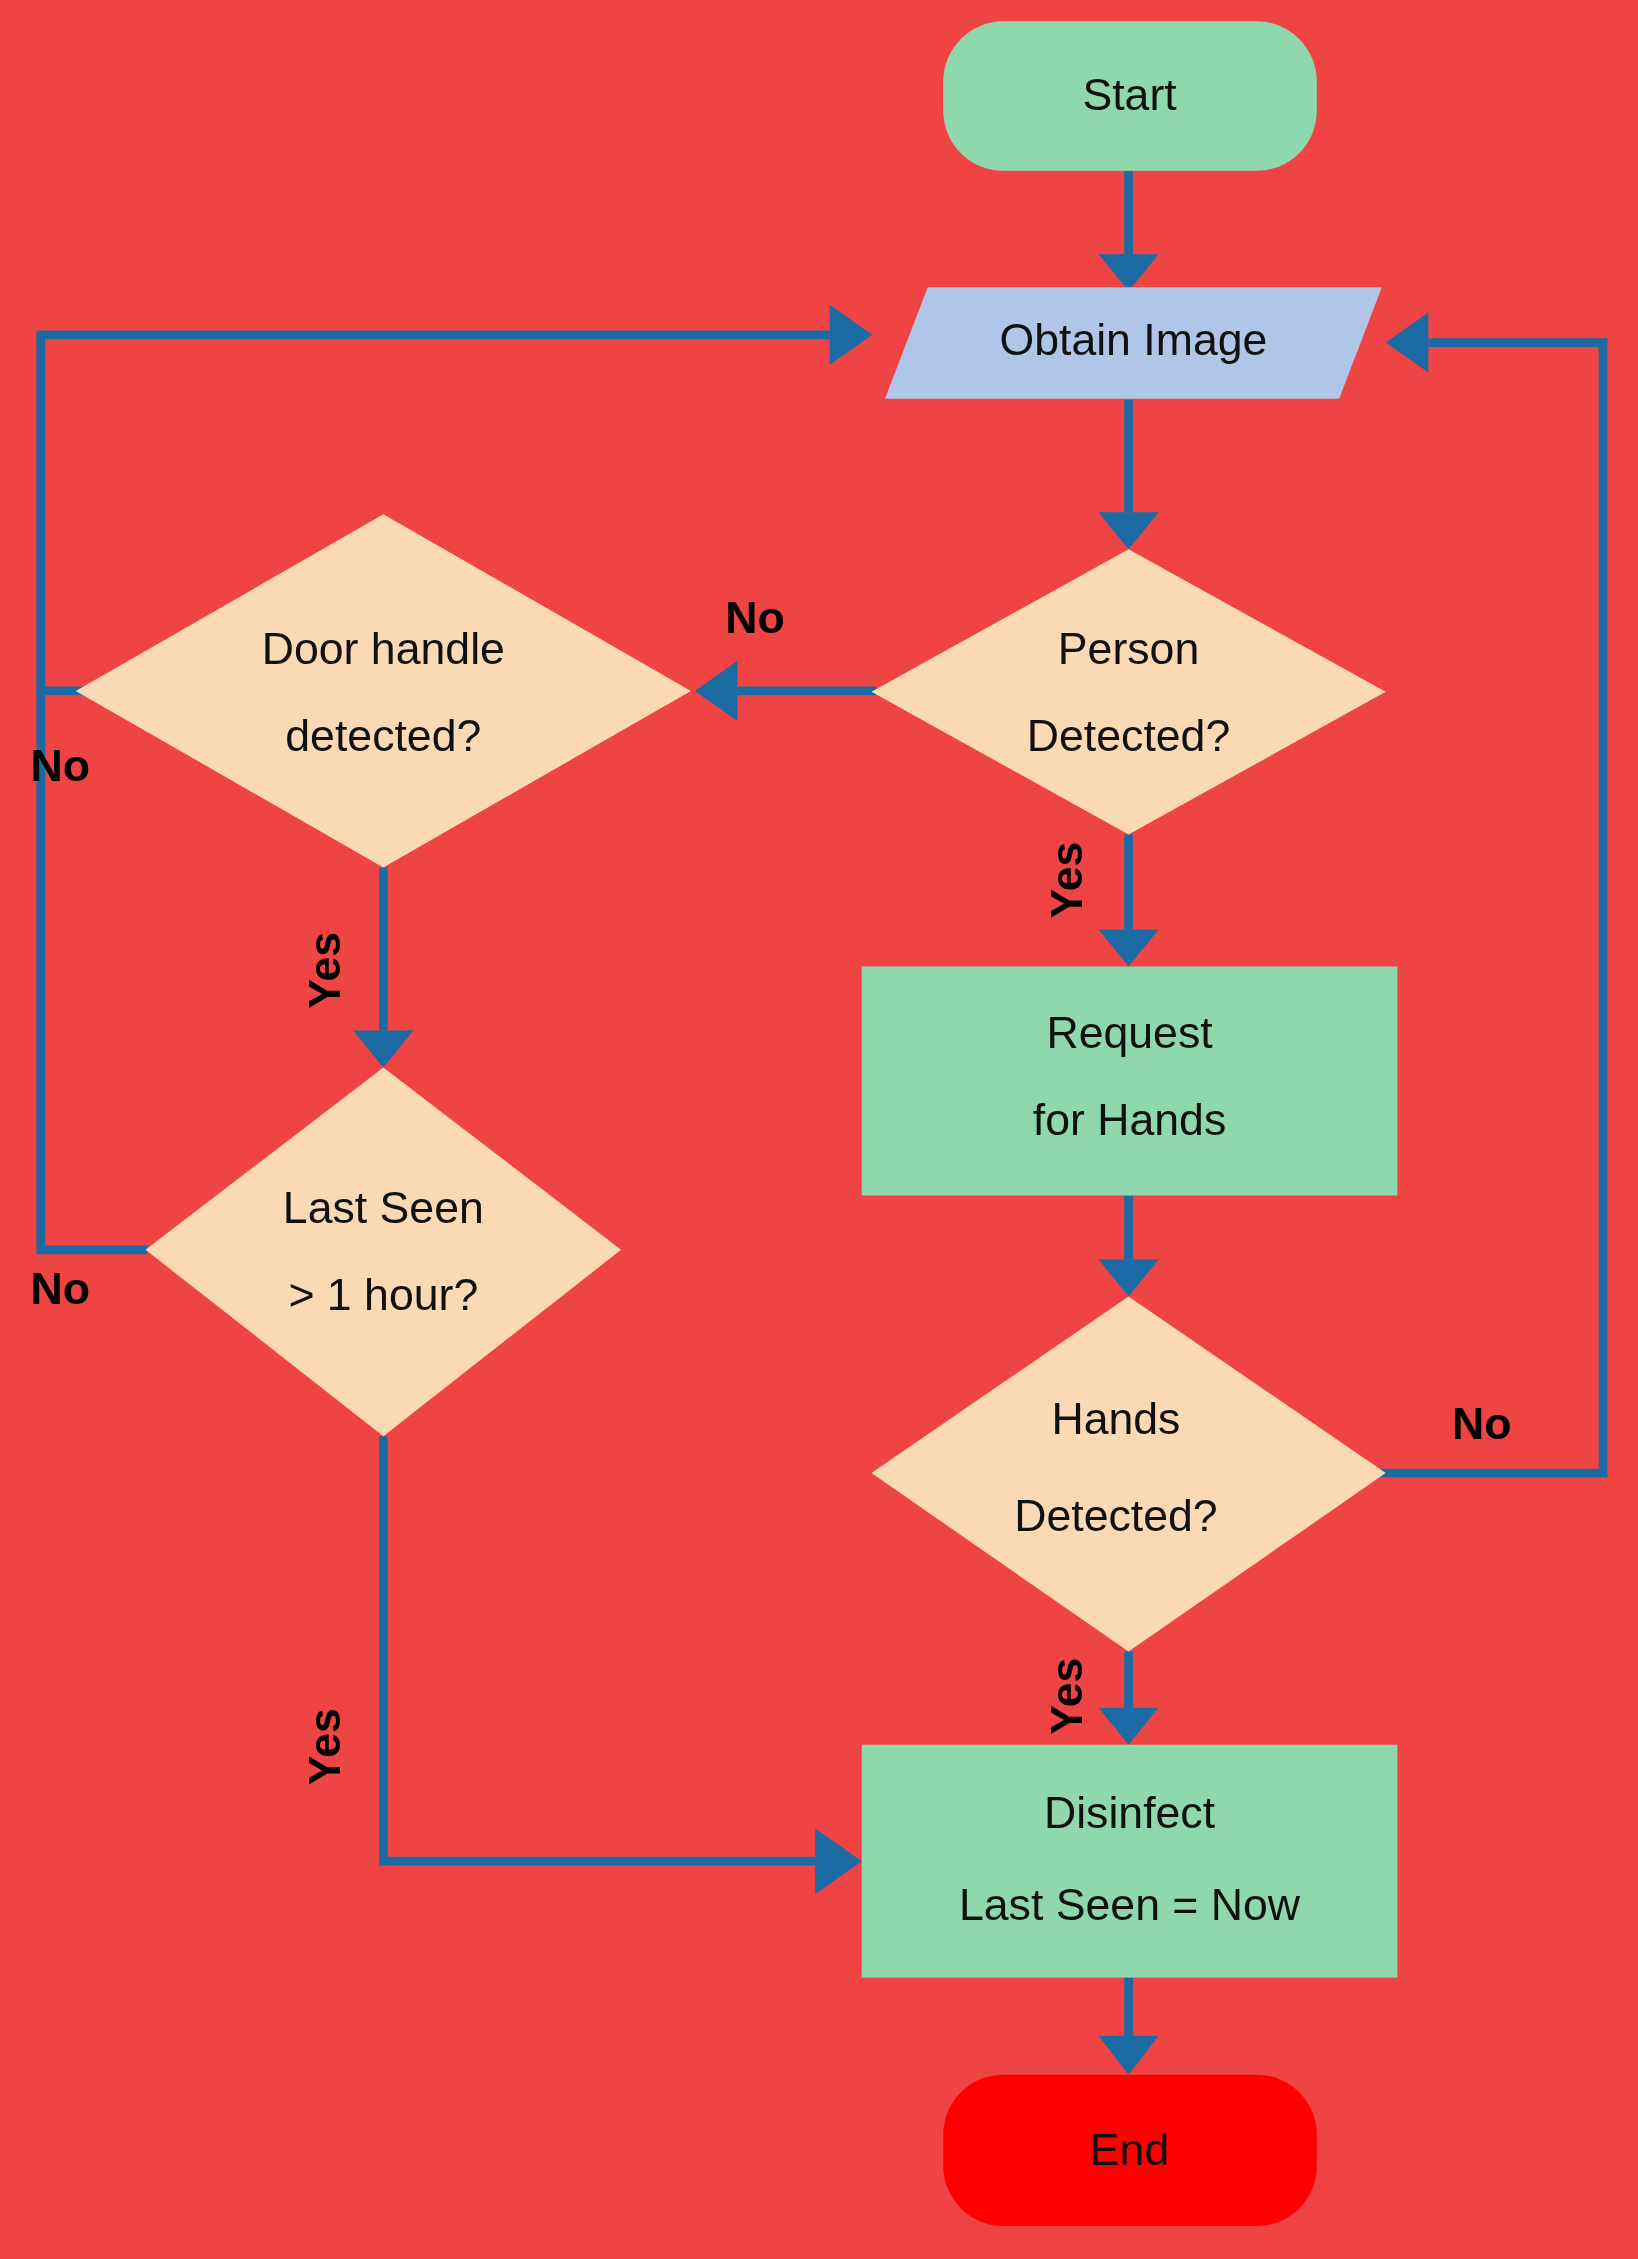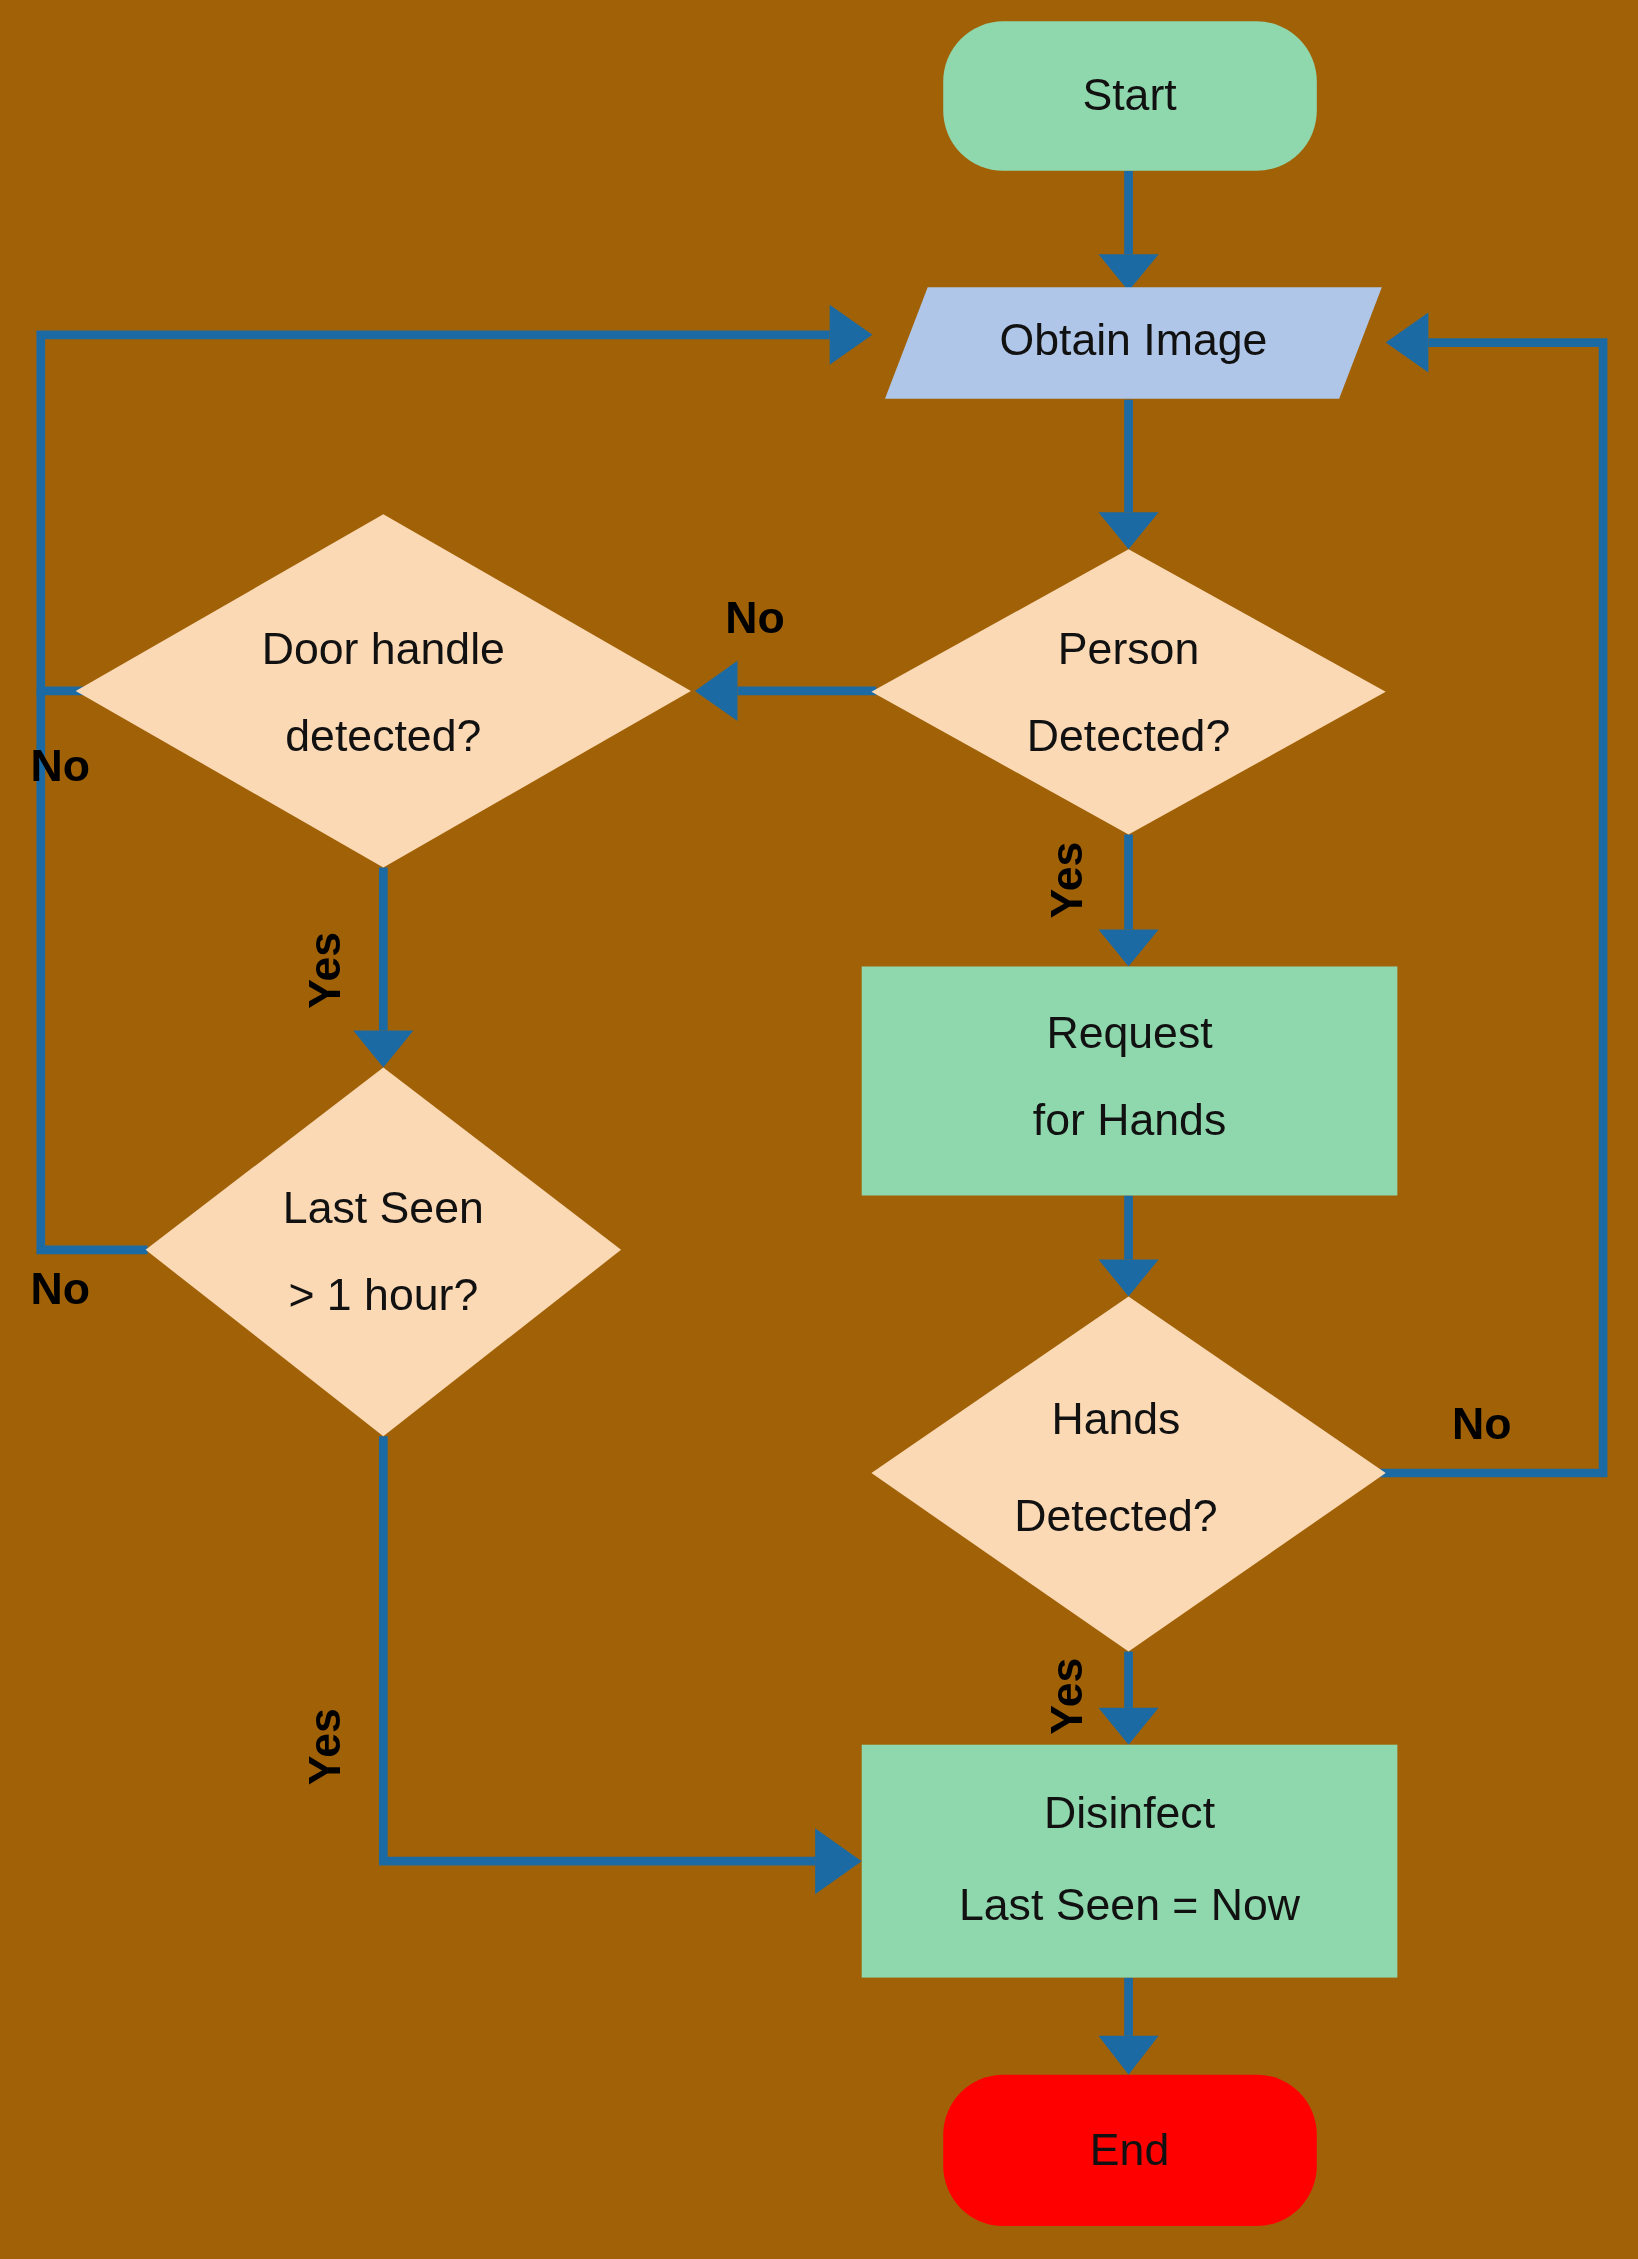--- a/index.html
+++ b/index.html
@@ -10,21 +10,21 @@
   body {
     width: 1639px;
     height: 2259px;
     font-family: "Liberation Sans", sans-serif;
     overflow: hidden;
   }
   #flowchart-root {
     position: relative;
     width: 1639px;
     height: 2259px;
-    background: #a16207;
+    background: #ef4444;
   }
   svg.canvas {
     position: absolute;
     top: 0;
     left: 0;
     width: 1639px;
     height: 2259px;
     display: block;
   }
   .node-text {

